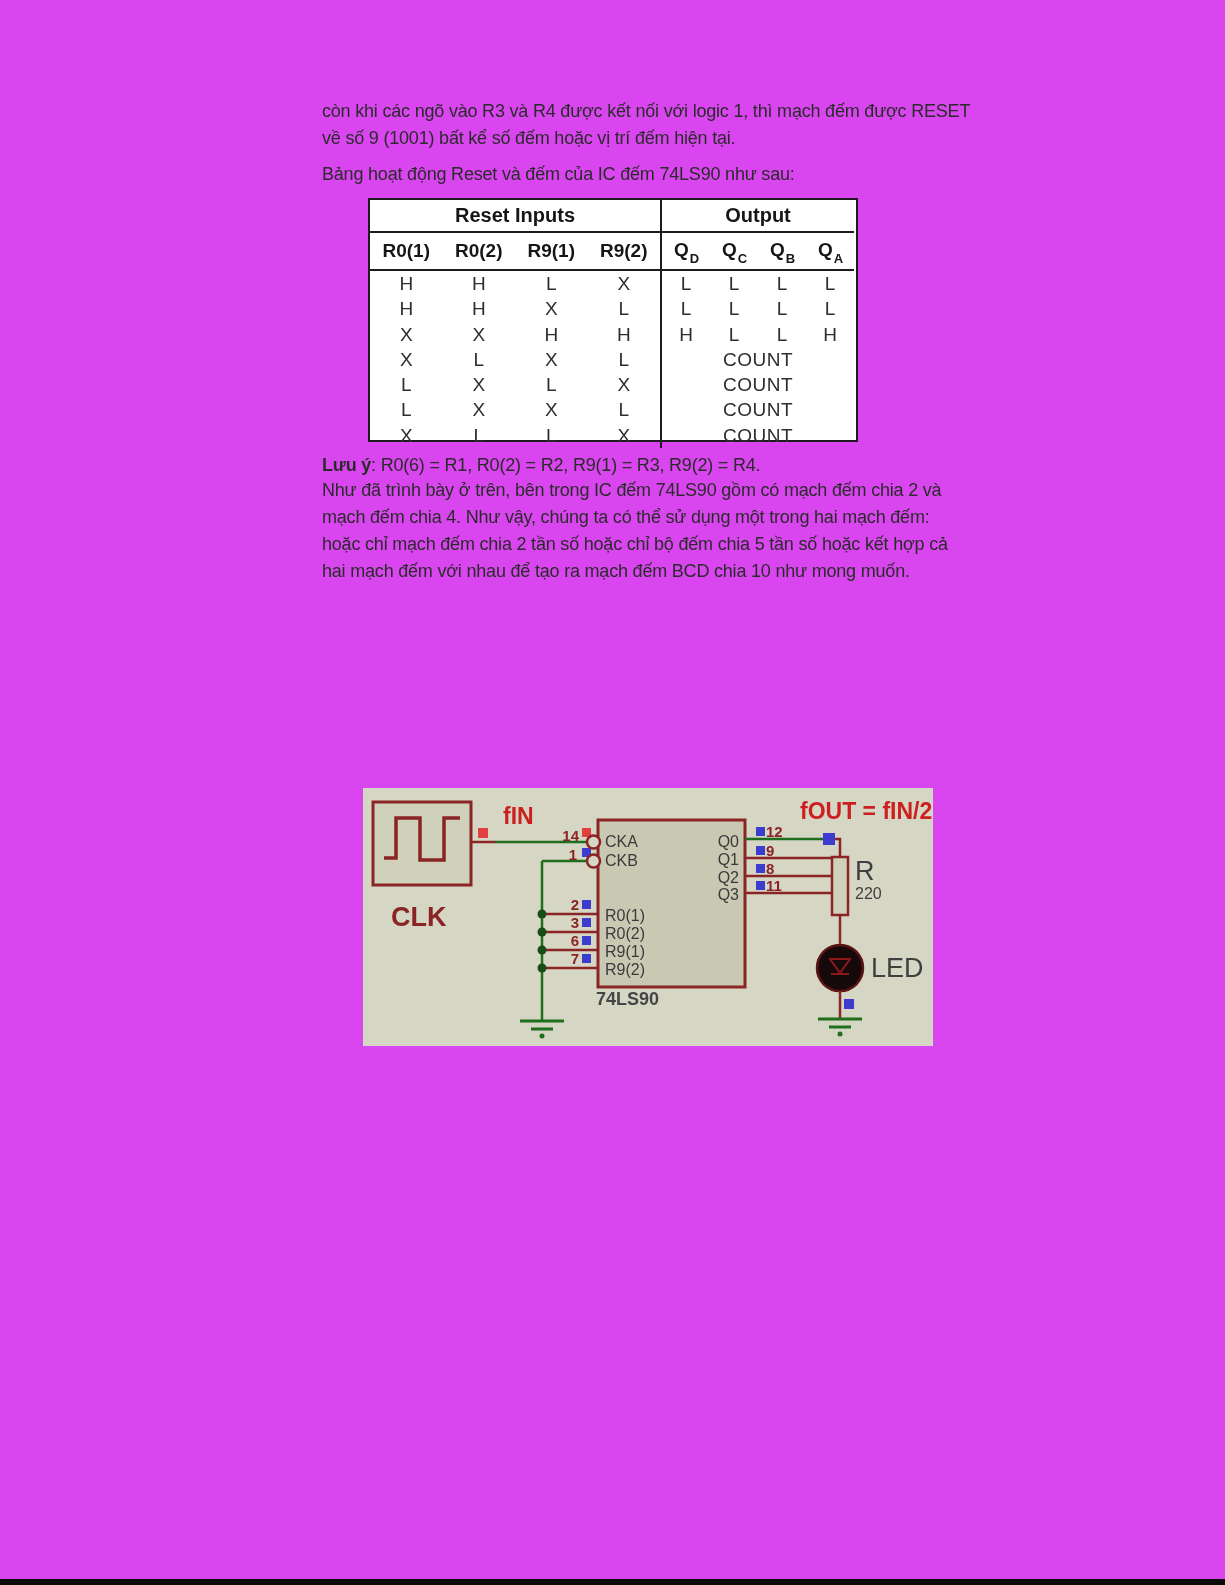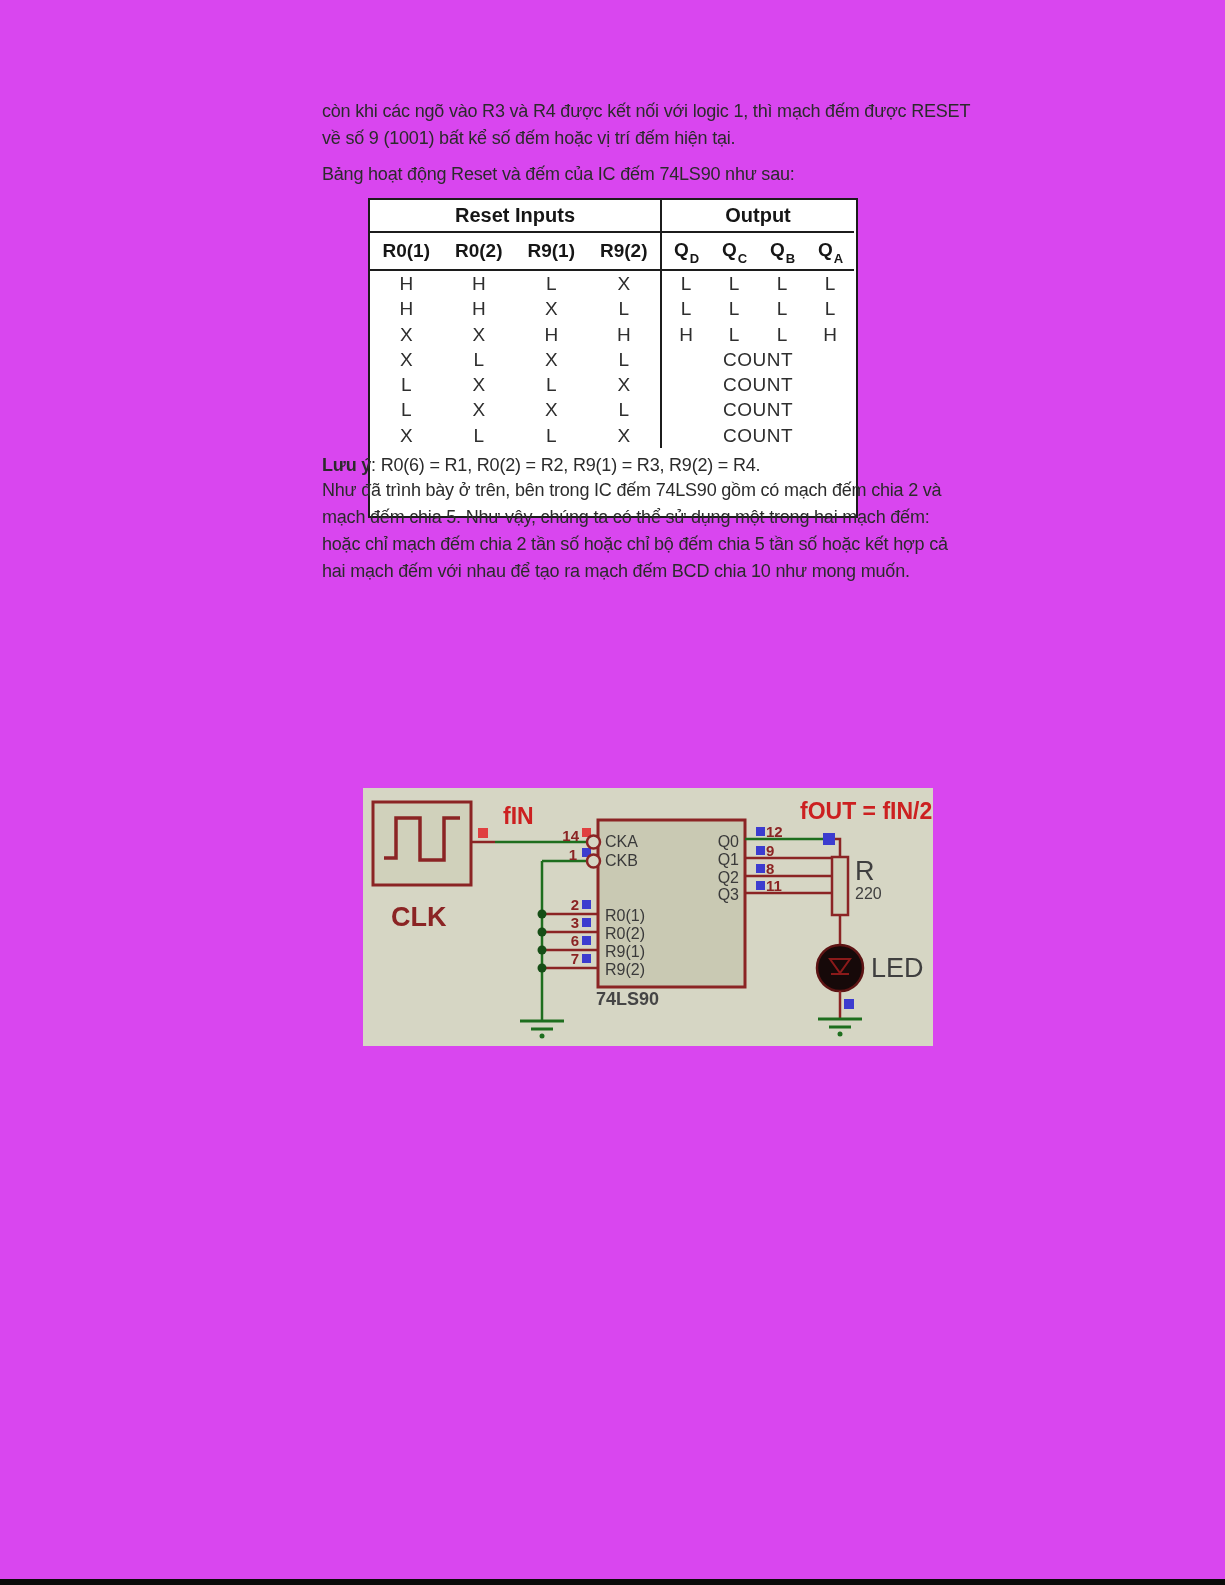--- a/index.html
+++ b/index.html
@@ -5,21 +5,21 @@
   html,body{margin:0;padding:0;background:#fff;}
   .page{position:relative;width:1225px;height:1585px;background:#d946ef;overflow:hidden;
         font-family:"Liberation Sans",sans-serif;color:#2b2b2b;}
   .abs{position:absolute;}
   
   .para{font-size:18px;line-height:27px;letter-spacing:-0.2px;color:#2b2b2b;}
   .tl{white-space:nowrap;}
   .single{white-space:nowrap;}
   .note b{font-weight:700;text-align:center;}
   
-  .truth-table{left:368px;top:198px;width:490px;height:320px;border:2px solid #1c1c1c;
+  .truth-table{left:368px;top:198px;width:490px;height:244px;border:2px solid #1c1c1c;
                box-sizing:border-box;display:grid;grid-template-columns:290px 194px;
                grid-template-rows:33px 38px 177px;background:#fff;}
   .tt-cell-r{border-left:2px solid #1c1c1c;}
   .tt-h1{border-bottom:2px solid #1c1c1c;display:flex;align-items:center;justify-content:center;
          font-weight:700;font-size:20px;color:#161616;}
   .tt-h2{border-bottom:2px solid #1c1c1c;display:grid;grid-template-columns:repeat(4,1fr);
          align-items:center;font-weight:700;font-size:19px;color:#161616;}
   .tt-h2 .hc{text-align:center;white-space:nowrap;}
   .tt-h2 sub{font-size:13px;font-weight:700;position:relative;top:3px;left:1px;}
   .tt-bodyL{display:grid;grid-template-columns:repeat(4,1fr);grid-auto-rows:25.28px;}
@@ -115,21 +115,21 @@
         <div class="tt-count">COUNT</div>
         <div class="tt-count">COUNT</div>
         <div class="tt-count">COUNT</div>
       </div>
   </div>
 
   <div class="abs para single note" style="left:322px;top:452px;width:645px;"><b>Lưu ý</b><span>: R0(6) = R1, R0(2) = R2, R9(1) = R3, R9(2) = R4.</span></div>
 
   <div class="abs para" style="left:322px;top:477px;width:645px;">
       <div class="tl">Như đã trình bày ở trên, bên trong IC đếm 74LS90 gồm có mạch đếm chia 2 và</div>
-      <div class="tl">mạch đếm chia 5. Như vậy, chúng ta có thể sử dụng một trong hai mạch đếm:</div>
+      <div class="tl">mạch đếm chia 4. Như vậy, chúng ta có thể sử dụng một trong hai mạch đếm:</div>
       <div class="tl">hoặc chỉ mạch đếm chia 2 tần số hoặc chỉ bộ đếm chia 5 tần số hoặc kết hợp cả</div>
       <div class="tl">hai mạch đếm với nhau để tạo ra mạch đếm BCD chia 10 như mong muốn.</div>
     </div>
 
 
   <svg class="abs panel" viewBox="0 0 570 258">
     <rect x="0" y="0" width="570" height="258" fill="#d6d6c4"></rect>
 
     <g>
       <rect x="10" y="14" width="98" height="83" fill="#d0d1bb" stroke="#8b2424" stroke-width="3"></rect>

